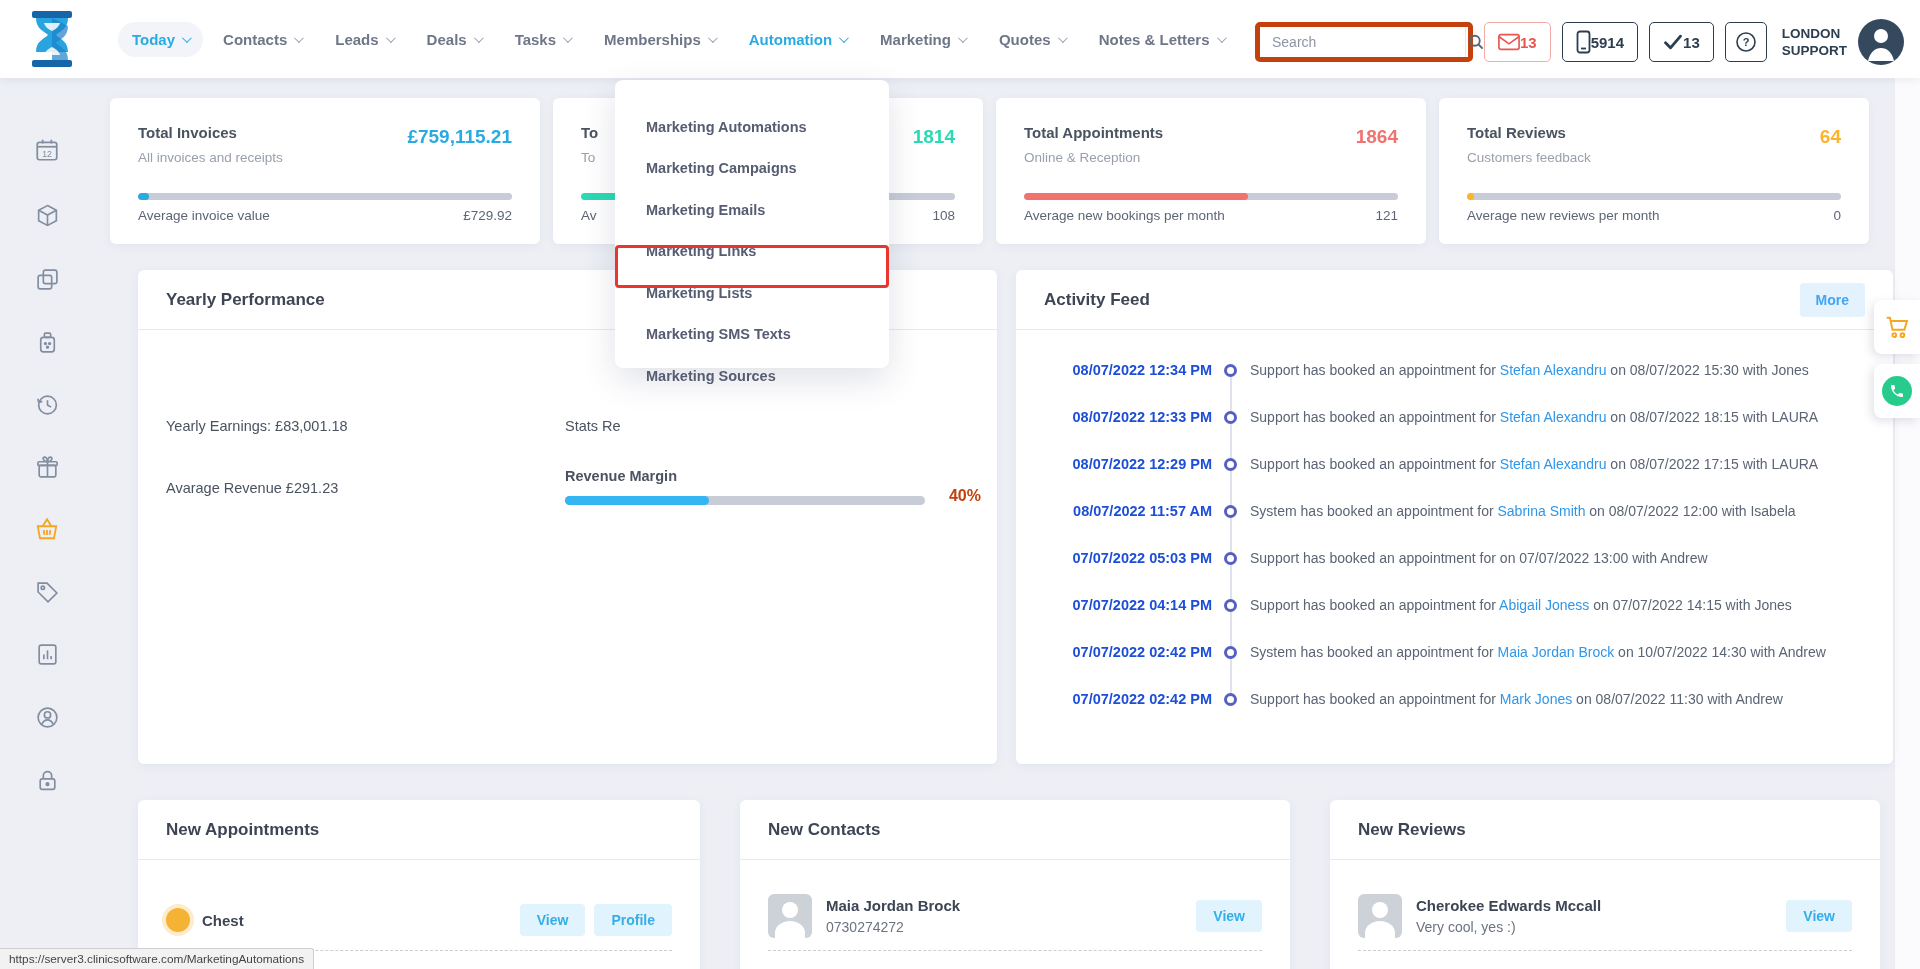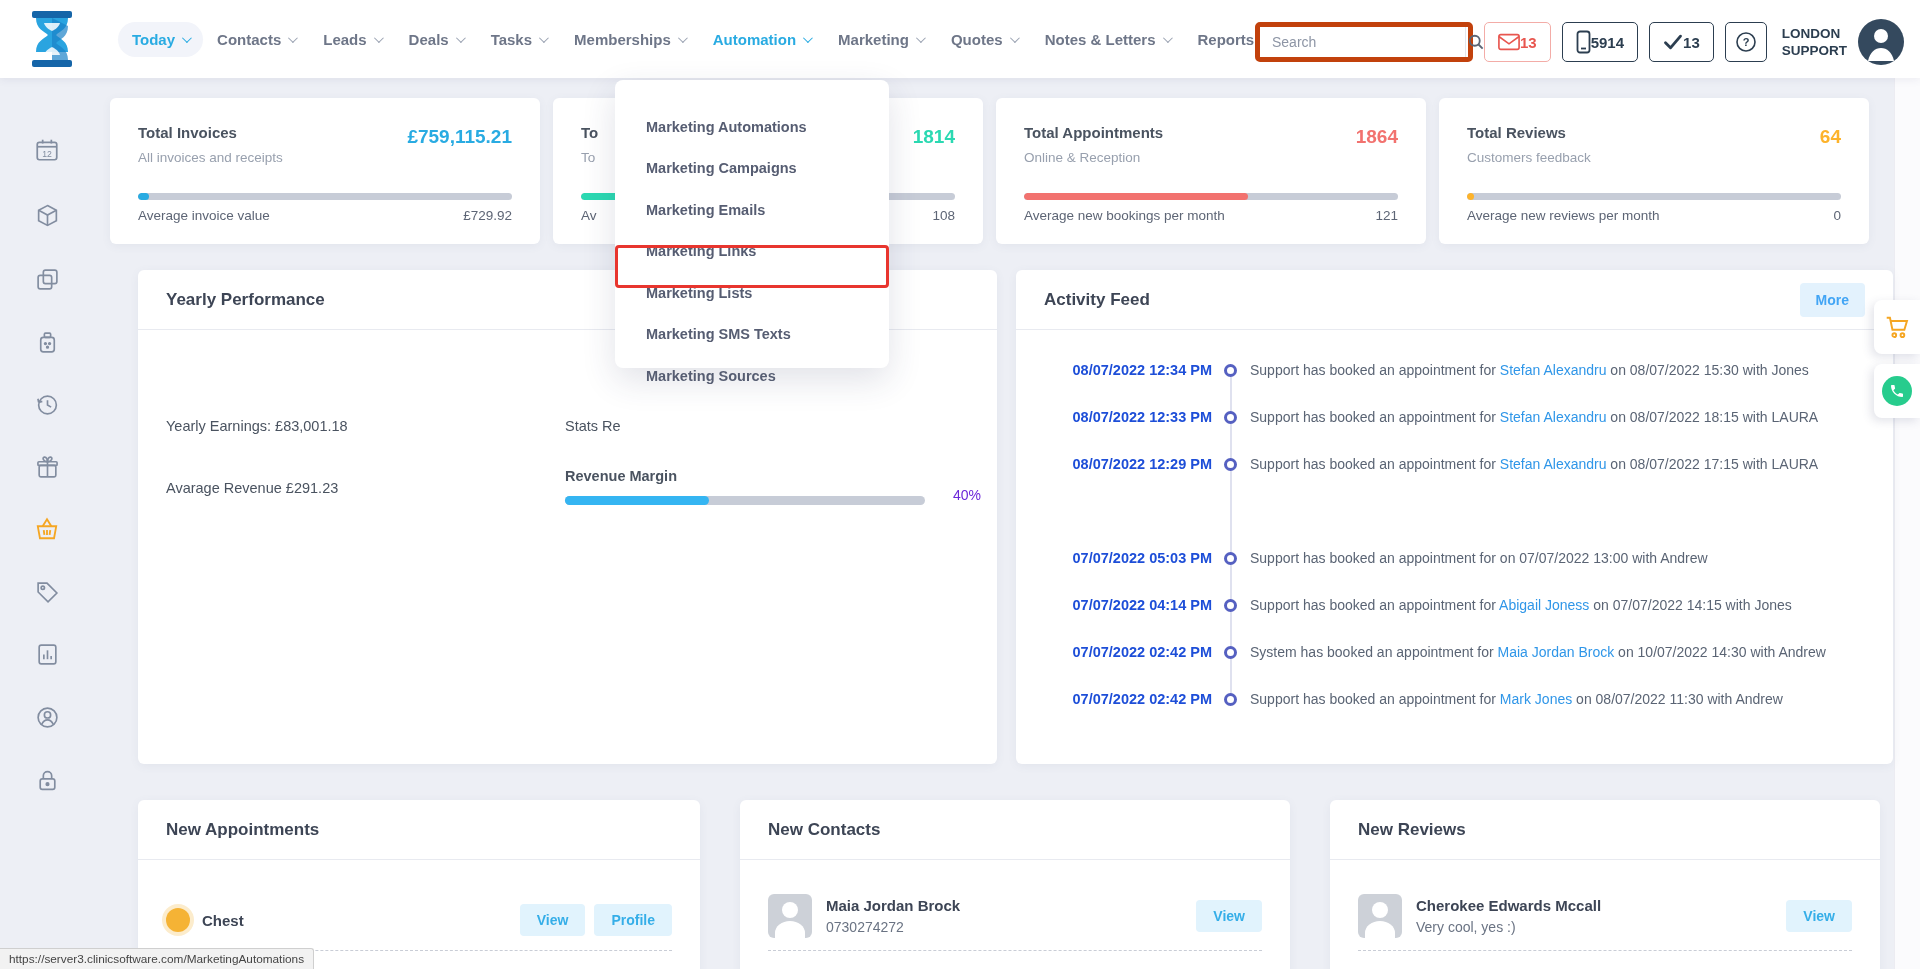--- a/index.html
+++ b/index.html
@@ -3,21 +3,21 @@
 <meta charset="utf-8">
 <style>
   * { margin:0; padding:0; box-sizing:border-box; }
   html,body { width:1920px; height:969px; overflow:hidden; }
   body { font-family:"Liberation Sans", sans-serif; background:#edeff5; position:relative; }
 
   
   .topbar { position:absolute; left:0; top:0; width:1920px; height:78px; background:#ffffff;
             box-shadow:0 2px 8px rgba(60,70,110,.08); z-index:40; }
   .logo { position:absolute; left:26px; top:9px; width:52px; height:60px; }
-  .nav { position:absolute; left:118px; top:0; height:78px; display:flex; align-items:center; }
+  .nav { position:absolute; left:118px; top:0; height:78px; display:flex; align-items:center; gap:6px; }
   .nav-item { display:flex; align-items:center; gap:7px; padding:9px 14px; border-radius:20px;
               font-size:15px; font-weight:600; color:#6e7688; cursor:pointer; white-space:nowrap; }
   .nav-item.active { background:#f2f4fa; color:#29abe2; }
   .nav-item.open { color:#29abe2; }
   .chev { width:7px; height:7px; border-right:1.8px solid #9aa2b2; border-bottom:1.8px solid #9aa2b2;
           transform:rotate(45deg) translateY(-2px); }
   .nav-item.active .chev, .nav-item.open .chev { border-color:#29abe2; }
 
   .top-right { position:absolute; right:16px; top:19px; display:flex; align-items:center; gap:11px; }
   .searchbox { display:flex; align-items:center; width:218px; height:40px; border:5px solid #c2410c; border-radius:5px; background:#fff; }
@@ -57,21 +57,21 @@
 
   
   .panel { position:absolute; background:#fff; border-radius:6px; box-shadow:0 2px 10px rgba(90,100,130,.07); z-index:10; }
   .panel-head { height:60px; border-bottom:1px solid #e8eaf0; display:flex; align-items:center; padding:0 28px; }
   .panel-title { font-size:17px; font-weight:700; color:#3d4555; }
 
   .yearly { left:138px; top:270px; width:859px; height:494px; }
   .yp-text { position:absolute; font-size:14.5px; color:#4a5360; }
   .ybar { position:absolute; left:427px; top:172px; width:360px; height:9px; border-radius:5px; background:#c7ccd7; }
   .ybar-fill { height:100%; border-radius:5px; background:#35b5f2; }
-  .ypct { position:absolute; right:16px; top:163px; font-size:14px; font-weight:400; color:#6d28d9; }
+  .ypct { position:absolute; right:16px; top:163px; font-size:16px; font-weight:700; color:#c2410c; }
 
   .activity { left:1016px; top:270px; width:877px; height:494px; }
   .more-btn { margin-left:auto; background:#e3f2fd; color:#42a5f5; font-size:14px; font-weight:600;
               padding:9px 16px; border-radius:4px; cursor:pointer; }
   .feed-line { position:absolute; left:214px; top:100px; width:2px; height:327px; background:#dfe1ef; }
   .feed-row { position:absolute; left:0; width:100%; height:20px; display:flex; align-items:center; }
   .feed-time { width:196px; text-align:right; font-size:14.5px; font-weight:600; color:#1d4ed8; flex:0 0 196px; }
   .feed-dot { width:13px; height:13px; border:3.5px solid #5560c1; border-radius:50%; background:#fff; margin:0 0 0 12px; flex:0 0 13px; }
   .feed-text { margin-left:13px; font-size:14px; color:#5a6474; white-space:nowrap; }
   .feed-link { color:#2f96e8; cursor:pointer; }
@@ -398,20 +398,25 @@
   <div class="feed-row" style="top:137px">
     <span class="feed-time">08/07/2022 12:33 PM</span>
     <span class="feed-dot"></span>
     <span class="feed-text"><span>Support has booked an appointment for </span><span class="feed-link">Stefan Alexandru</span><span> on 08/07/2022 18:15 with LAURA</span></span>
   </div>
   <div class="feed-row" style="top:184px">
     <span class="feed-time">08/07/2022 12:29 PM</span>
     <span class="feed-dot"></span>
     <span class="feed-text"><span>Support has booked an appointment for </span><span class="feed-link">Stefan Alexandru</span><span> on 08/07/2022 17:15 with LAURA</span></span>
   </div>
+  <div class="feed-row" style="top:231px">
+    <span class="feed-time">08/07/2022 11:57 AM</span>
+    <span class="feed-dot"></span>
+    <span class="feed-text"><span>System has booked an appointment for </span><span class="feed-link">Sabrina Smith</span><span> on 08/07/2022 12:00 with Isabela</span></span>
+  </div>
   <div class="feed-row" style="top:278px">
     <span class="feed-time">07/07/2022 05:03 PM</span>
     <span class="feed-dot"></span>
     <span class="feed-text"><span>Support has booked an appointment for on 07/07/2022 13:00 with Andrew</span><span class="feed-link"></span><span></span></span>
   </div>
   <div class="feed-row" style="top:325px">
     <span class="feed-time">07/07/2022 04:14 PM</span>
     <span class="feed-dot"></span>
     <span class="feed-text"><span>Support has booked an appointment for </span><span class="feed-link">Abigail Joness</span><span> on 07/07/2022 14:15 with Jones</span></span>
   </div>

